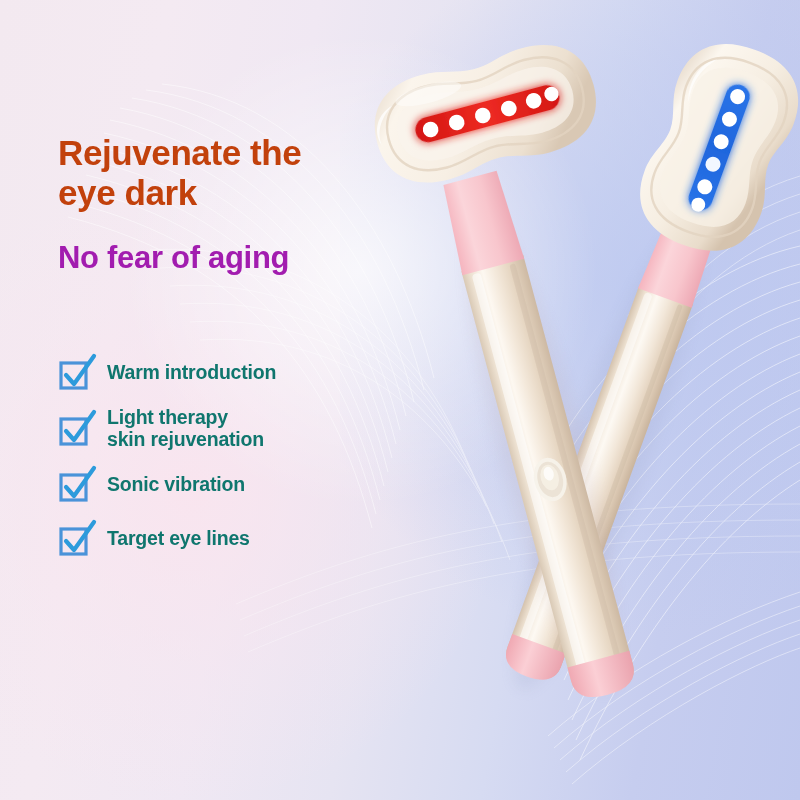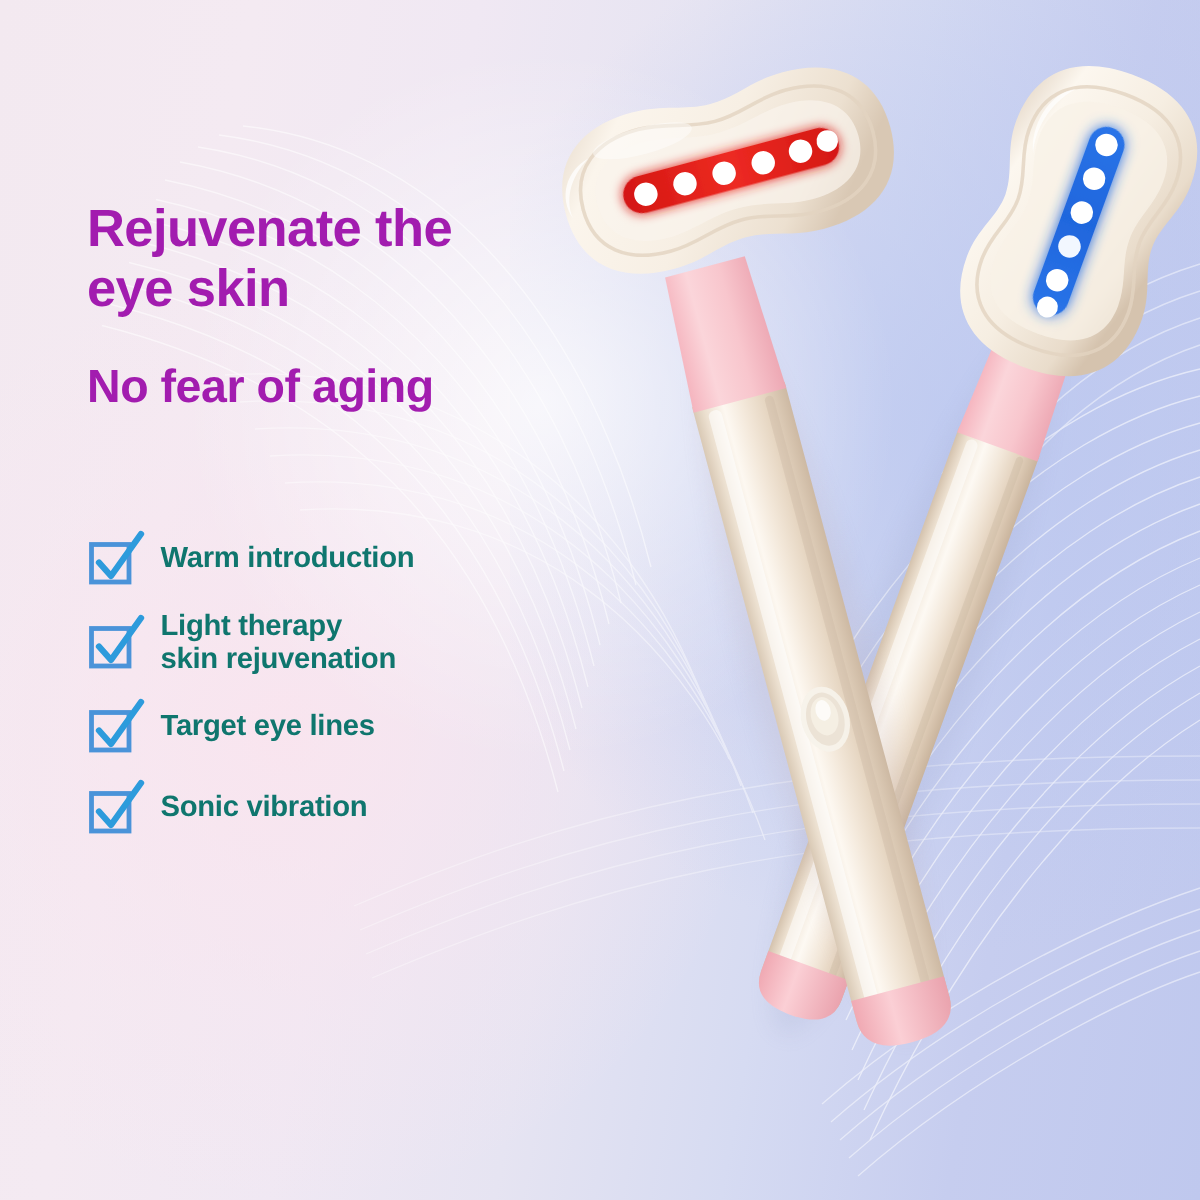--- a/index.html
+++ b/index.html
@@ -57,21 +57,21 @@
   
   .headline {
     position: absolute;
     left: 58px;
     top: 133px;
     width: 330px;
     font-size: 35px;
     font-weight: bold;
     line-height: 1.14;
     letter-spacing: -0.4px;
-    color: #a21caf;
+    color: #c2410c;
   }
   .subheadline {
     position: absolute;
     left: 58px;
     top: 240px;
     width: 340px;
     font-size: 31px;
     font-weight: bold;
     letter-spacing: -0.3px;
     color: #a21caf;
@@ -388,21 +388,21 @@
         <circle cx="571" cy="118" r="7.2" fill="#ffffff"></circle>
       </g>
 
       <path d="M414,88 C398,98 392,112 394,124 C388,108 398,92 414,88 Z" fill="#ffffff" opacity="0.75"></path>
       <ellipse cx="452" cy="86" rx="34" ry="9" fill="#ffffff" opacity="0.45"></ellipse>
     </g>
   </svg>
 
   <div class="headline">
     <span>Rejuvenate the</span><br>
-    <span>eye skin</span>
+    <span>eye dark</span>
   </div>
 
   <div class="subheadline">No fear of aging</div>
 
   <div class="feature-list">
 
     <div class="feature-row">
       <span class="check-icon">
         <svg width="40" height="40" viewBox="0 0 40 40">
           <rect x="4" y="11" width="25" height="25" fill="none" stroke="#4a93d9" stroke-width="3.2"></rect>
@@ -423,29 +423,29 @@
 skin rejuvenation</span>
     </div>
 
     <div class="feature-row">
       <span class="check-icon">
         <svg width="40" height="40" viewBox="0 0 40 40">
           <rect x="4" y="11" width="25" height="25" fill="none" stroke="#4a93d9" stroke-width="3.2"></rect>
           <path d="M9 23 L17 32 L37 4" fill="none" stroke="#2d9bdc" stroke-width="4.2" stroke-linecap="round" stroke-linejoin="round"></path>
         </svg>
       </span>
-      <span class="feature-label">Target eye lines</span>
+      <span class="feature-label">Sonic vibration</span>
     </div>
 
     <div class="feature-row">
       <span class="check-icon">
         <svg width="40" height="40" viewBox="0 0 40 40">
           <rect x="4" y="11" width="25" height="25" fill="none" stroke="#4a93d9" stroke-width="3.2"></rect>
           <path d="M9 23 L17 32 L37 4" fill="none" stroke="#2d9bdc" stroke-width="4.2" stroke-linecap="round" stroke-linejoin="round"></path>
         </svg>
       </span>
-      <span class="feature-label">Sonic vibration</span>
+      <span class="feature-label">Target eye lines</span>
     </div>
 
 
   </div>
 
 </div>
 
 </body></html>

